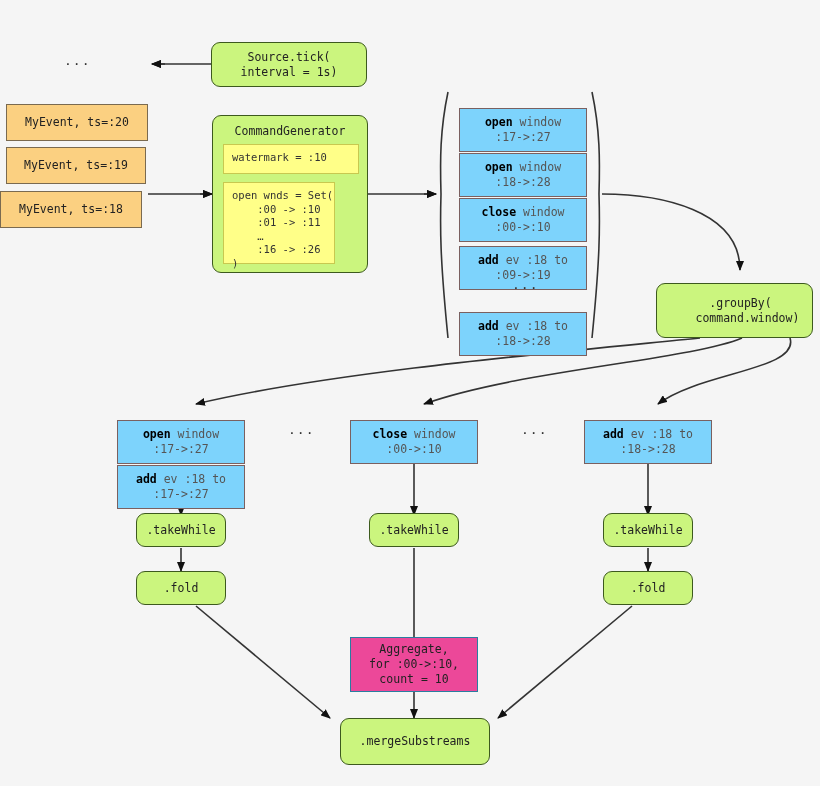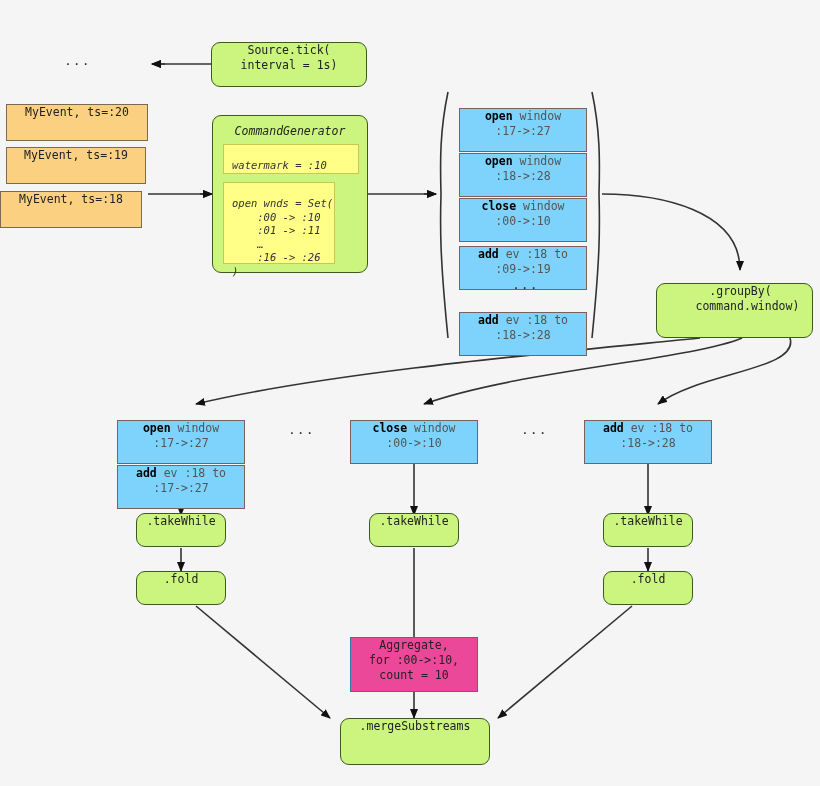--- a/index.html
+++ b/index.html
@@ -20,20 +20,21 @@
     left: 0; top: 0;
     width: 820px; height: 786px;
     pointer-events: none;
   }
   .node {
     position: absolute;
     box-sizing: border-box;
     display: flex;
     flex-direction: column;
     align-items: center;
+    justify-content: center;
     text-align: center;
     border: 1px solid #444444;
     font-size: 11.5px;
     line-height: 15px;
     color: #222222;
     white-space: pre;
     z-index: 2;
   }
   .rect { border-radius: 0; margin-top: 16px; }
   .rounded { border-radius: 9px; }
@@ -61,25 +62,25 @@
   }
   .cg-box {
     position: absolute;
     box-sizing: border-box;
     background: #ffff88;
     border: 1px solid #c8c850;
     font-size: 10.5px;
     line-height: 13.5px;
     color: #333333;
     white-space: pre;
-    padding: 14px 8px;
+    padding: 6px 8px;
     text-align: left;
     z-index: 3;
   }
-  .node.container { display: block; font-style: italic; }
+  .node.container { display: block; }
 </style>
 </head>
 <body>
 
 <div id="canvas">
 
   <svg class="edges" viewBox="0 0 820 786">
     <defs>
       <marker id="ah" markerWidth="10" markerHeight="8" refX="9" refY="4" orient="auto" markerUnits="userSpaceOnUse">
         <path d="M0,0 L10,4 L0,8 z" fill="#111111"></path>

